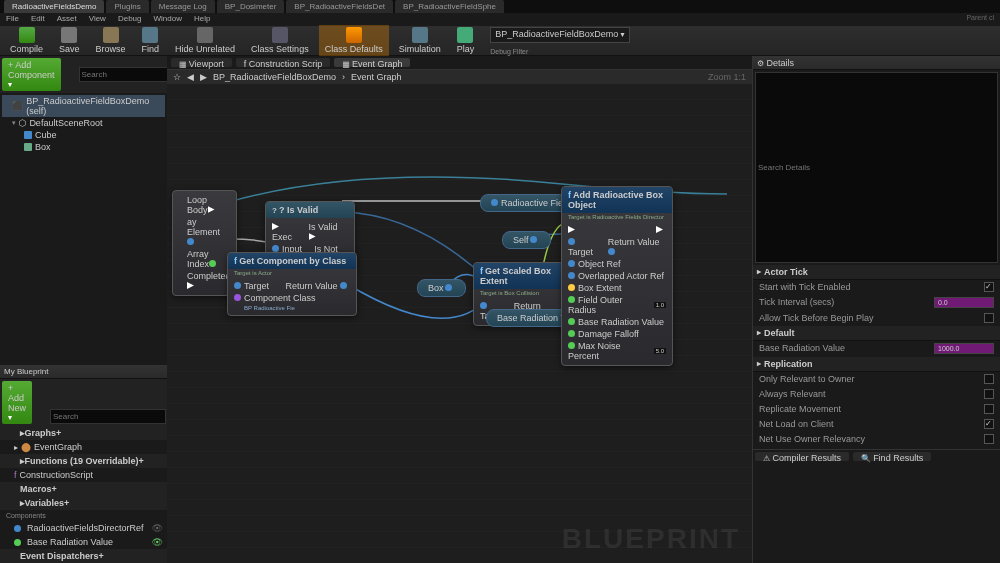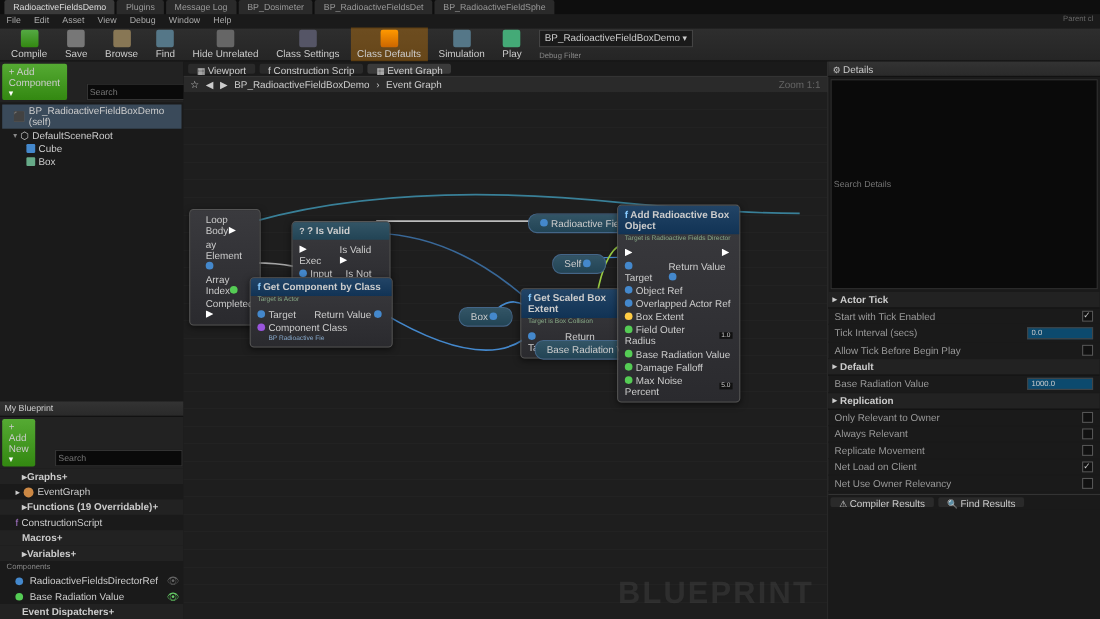--- a/index.html
+++ b/index.html
@@ -52,21 +52,21 @@
 .pin.purple{background:#95d}
 .pill{position:absolute;background:linear-gradient(#356,#245);border-radius:8px;padding:3px 10px;font-size:7px;border:1px solid #468}
 .watermark{position:absolute;bottom:8px;right:12px;font-size:28px;font-weight:bold;color:rgba(120,120,120,.18);letter-spacing:2px}
 .right{width:248px;background:#1a1a1a;display:flex;flex-direction:column;border-left:1px solid #333}
 .details{flex:1;overflow-y:auto}
 .dsection{background:#222;padding:2px 4px;font-size:8px;font-weight:bold;display:flex;align-items:center;gap:3px;border-bottom:1px solid #111}
 .dprop{padding:2px 6px;display:flex;justify-content:space-between;align-items:center;font-size:7px;border-bottom:1px solid #1a1a1a}
 .dprop .label{color:#999;flex:1}
 .checkbox{width:10px;height:10px;background:#111;border:1px solid #555;display:inline-block}
 .checkbox.checked::after{content:'✓';color:#ccc;font-size:8px;position:relative;top:-2px}
-.numfield{background:#0c4a6e;border:1px solid #444;padding:1px 3px;font-size:7px;color:#ccc;width:60px}
+.numfield{background:#701a75;border:1px solid #444;padding:1px 3px;font-size:7px;color:#ccc;width:60px}
 .bottom-tabs{height:14px;background:#1a1a1a;display:flex;padding:2px;gap:4px;border-top:1px solid #333}
 .wire{position:absolute;pointer-events:none}
 .tri{font-size:7px;color:#888}
 </style>
 </head>
 <body>
 
 <div class="titlebar">
   <span class="tab active">RadioactiveFieldsDemo</span>
   <span class="tab">Plugins</span>
@@ -125,21 +125,21 @@
       <span>Play</span>
     </div>
   <div style="display:flex;flex-direction:column;gap:5px;margin-left:6px">
     <div class="dropdown"><span>BP_RadioactiveFieldBoxDemo</span> ▾</div>
     <div style="font-size:7px;color:#888">Debug Filter</div>
   </div>
 </div>
 
 <div class="main">
   <div class="left">
-    <div style="display:flex;padding:2px;background:#222;align-items:flex-end">
+    <div style="display:flex;padding:2px;background:#222;align-items:center">
       <span class="addbtn"><span>+ Add Component</span> ▾</span>
       <input class="search" placeholder="Search" style="">
     </div>
     <div class="tree">
       <div class="tree-item sel">
           <span style="color:#e90">⬛</span>
           <span>BP_RadioactiveFieldBoxDemo (self)</span>
         </div>
       <div class="tree-item">
           <span class="tri">▾</span>

